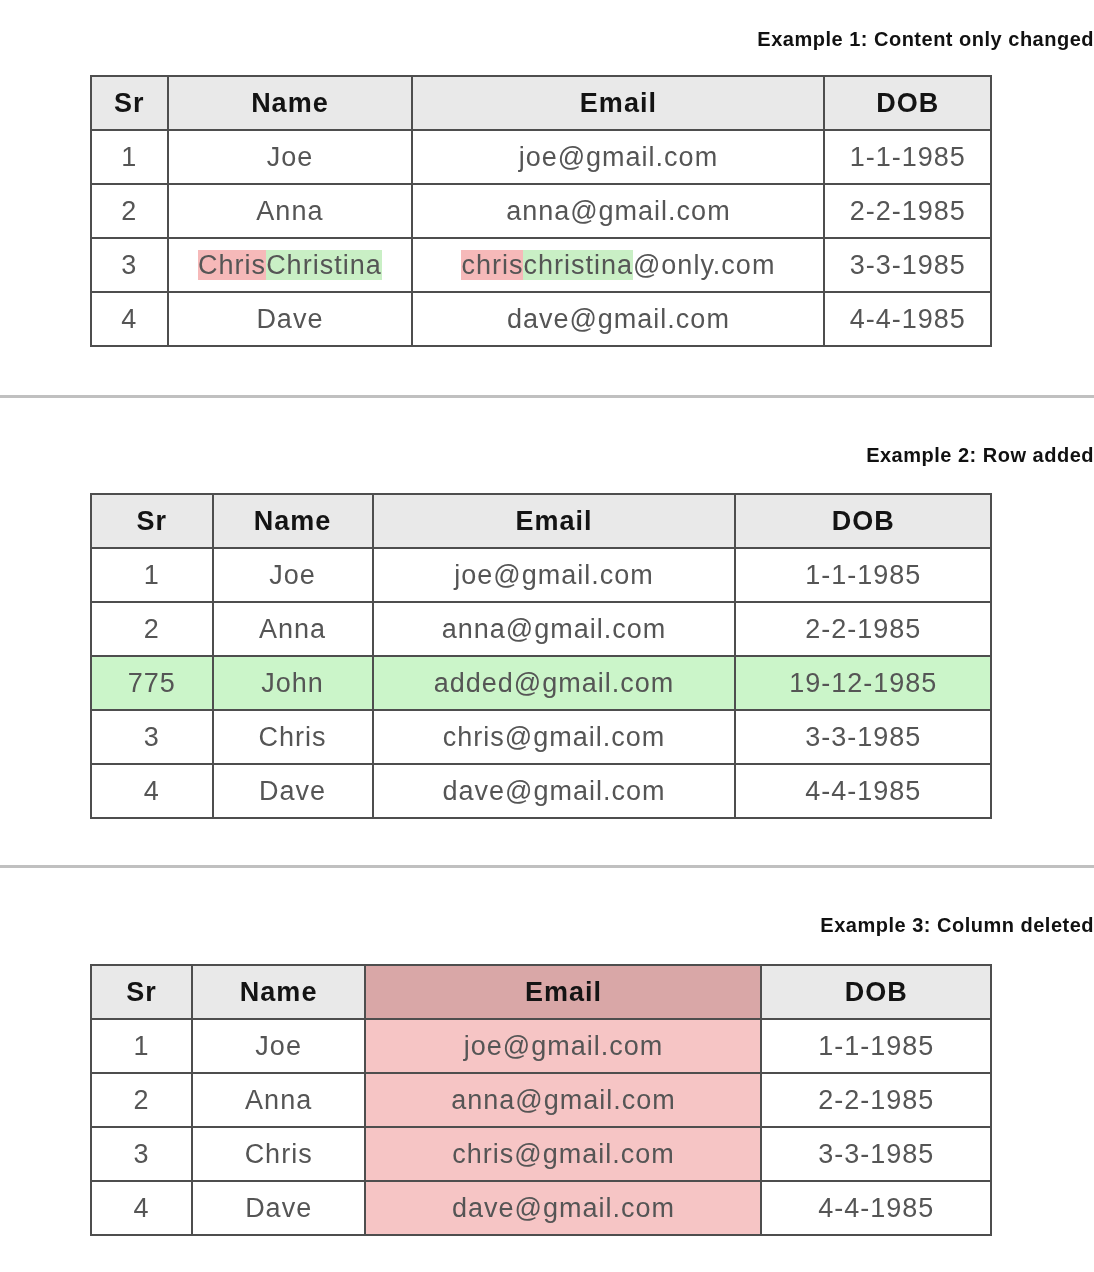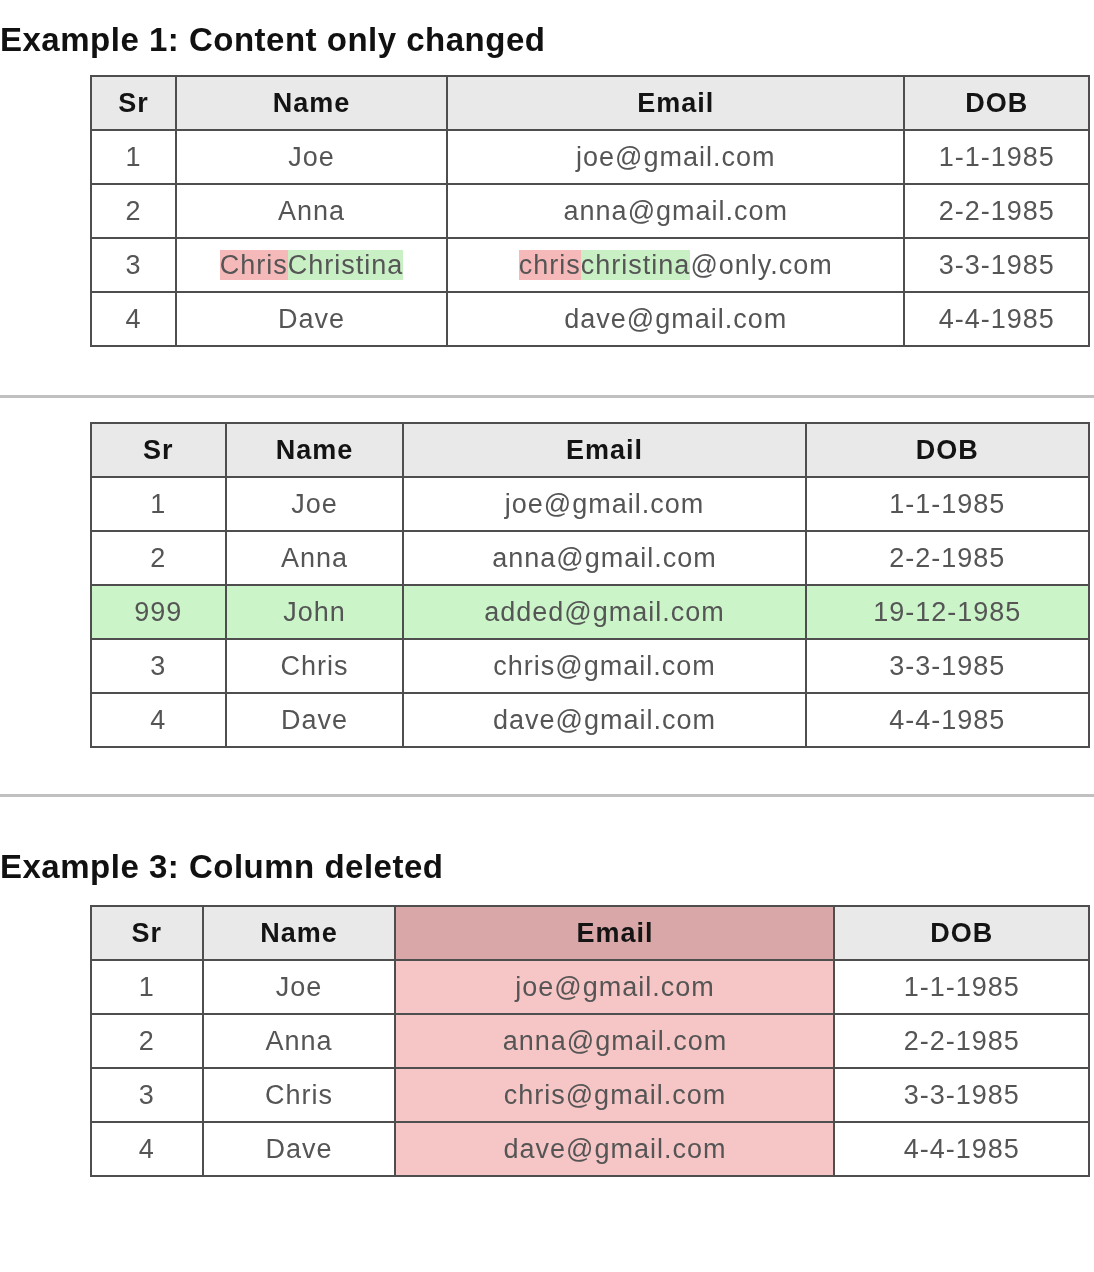--- a/index.html
+++ b/index.html
@@ -15,37 +15,37 @@
     --hl-del: #f6b9b9;
     --hl-add: #c9efc5;
     --row-added: #cbf5c9;
     --col-del-head: #d9a7a7;
     --col-del-cell: #f6c5c5;
     --header-bg: #e9e9e9;
     --table-border: #4e4e4e;
     --divider: #c0c0c0;
   }
   .example-title {
-    font-size: 33px;
+    font-size: 20px;
     font-weight: 600;
     letter-spacing: 0.5px;
     color: #111111;
-    text-align: left;
+    text-align: right;
     line-height: 27px;
     margin: 0;
     padding: 0;
   }
   #title-0 { margin-top: 26px; }
   #title-1 { margin-top: 44px; }
-  #title-2 { margin-top: 56px; }
+  #title-2 { margin-top: 44px; }
 
   table.diff-table {
     border-collapse: collapse;
     table-layout: fixed;
-    width: 1000px;
+    width: 902px;
     margin-left: 90px;
   }
   #table-0 { margin-top: 22px; }
   #table-1 { margin-top: 24px; }
   #table-2 { margin-top: 25px; }
 
   .diff-table th, .diff-table td {
     border: 2px solid var(--table-border);
     text-align: center;
     vertical-align: middle;
@@ -142,20 +142,21 @@
           <td>dave@gmail.com</td>
           <td>4-4-1985</td>
         </tr>
       </tbody>
     </table>
 </section>
 
 <hr id="divider-0" class="section-divider">
 
 <section>
+  <h2 id="title-1" class="example-title">Example 2: Row added</h2>
   <table id="table-1" class="diff-table">
       <colgroup>
         <col class="c0">
         <col class="c1">
         <col class="c2">
         <col class="c3">
       </colgroup>
       <thead>
         <tr>
           <th>Sr</th>
@@ -171,21 +172,21 @@
           <td>joe@gmail.com</td>
           <td>1-1-1985</td>
         </tr>
         <tr>
           <td>2</td>
           <td>Anna</td>
           <td>anna@gmail.com</td>
           <td>2-2-1985</td>
         </tr>
         <tr class="row-added">
-          <td>999</td>
+          <td>775</td>
           <td>John</td>
           <td>added@gmail.com</td>
           <td>19-12-1985</td>
         </tr>
         <tr>
           <td>3</td>
           <td>Chris</td>
           <td>chris@gmail.com</td>
           <td>3-3-1985</td>
         </tr>

